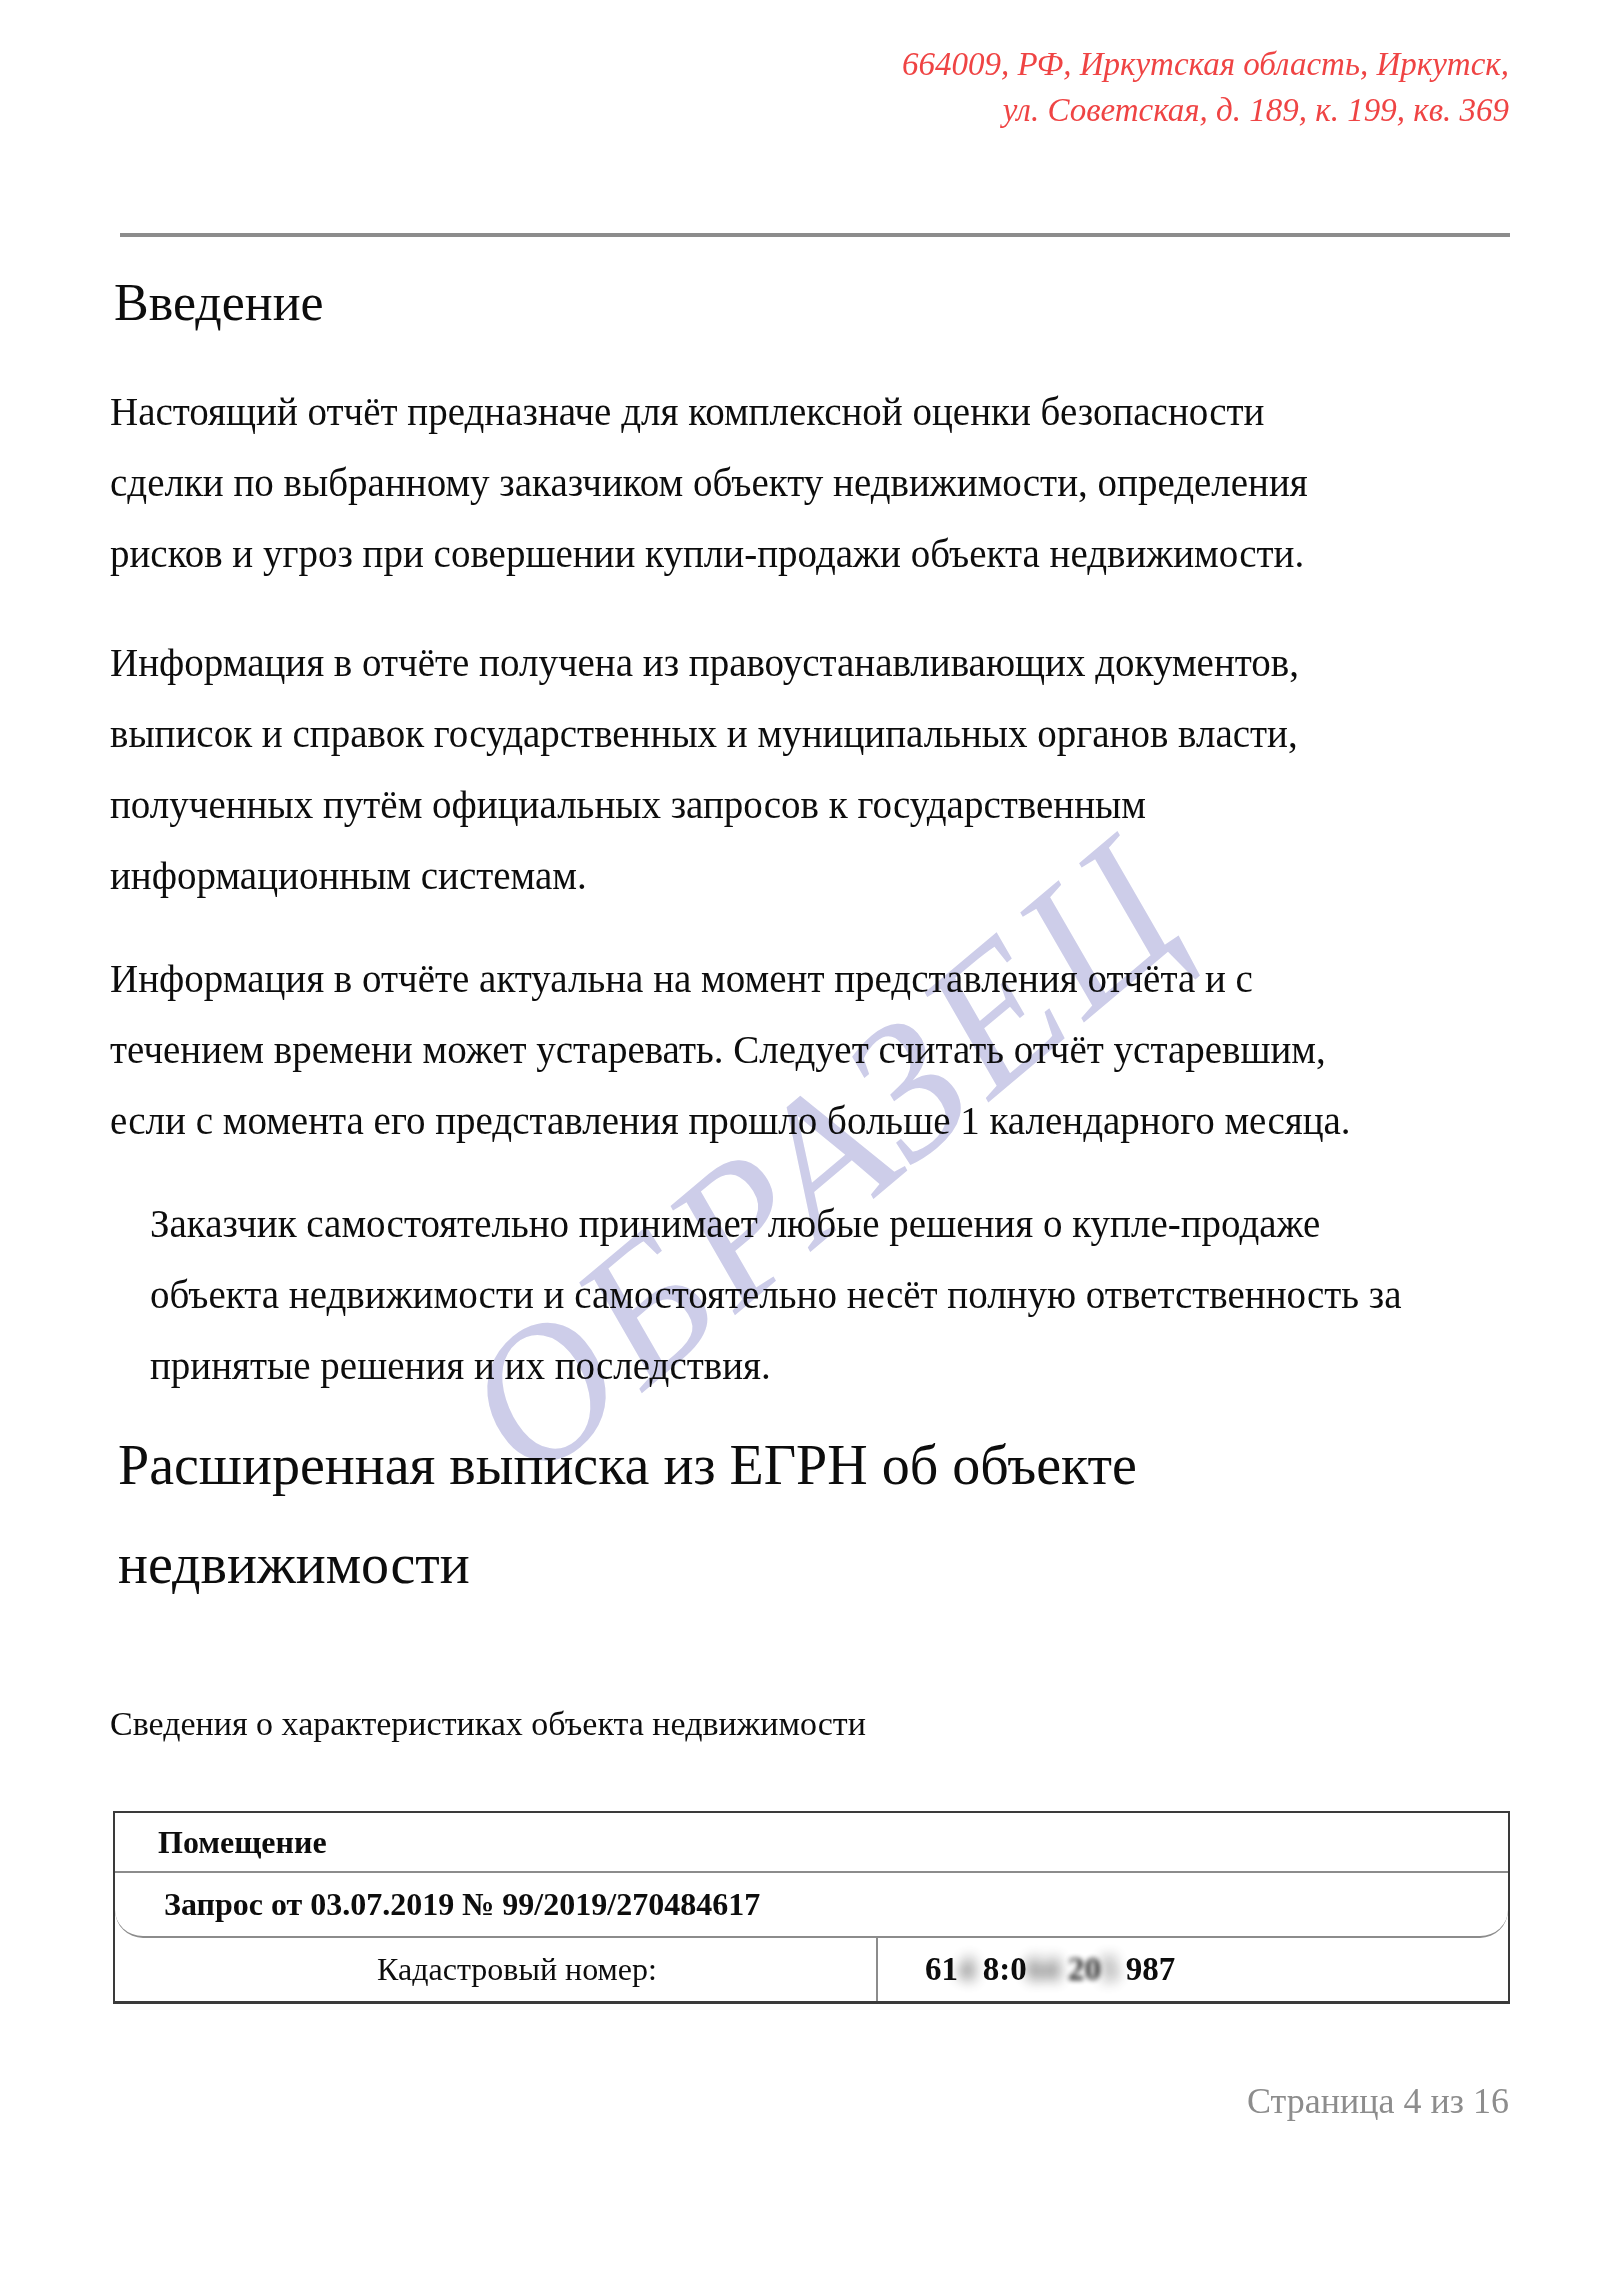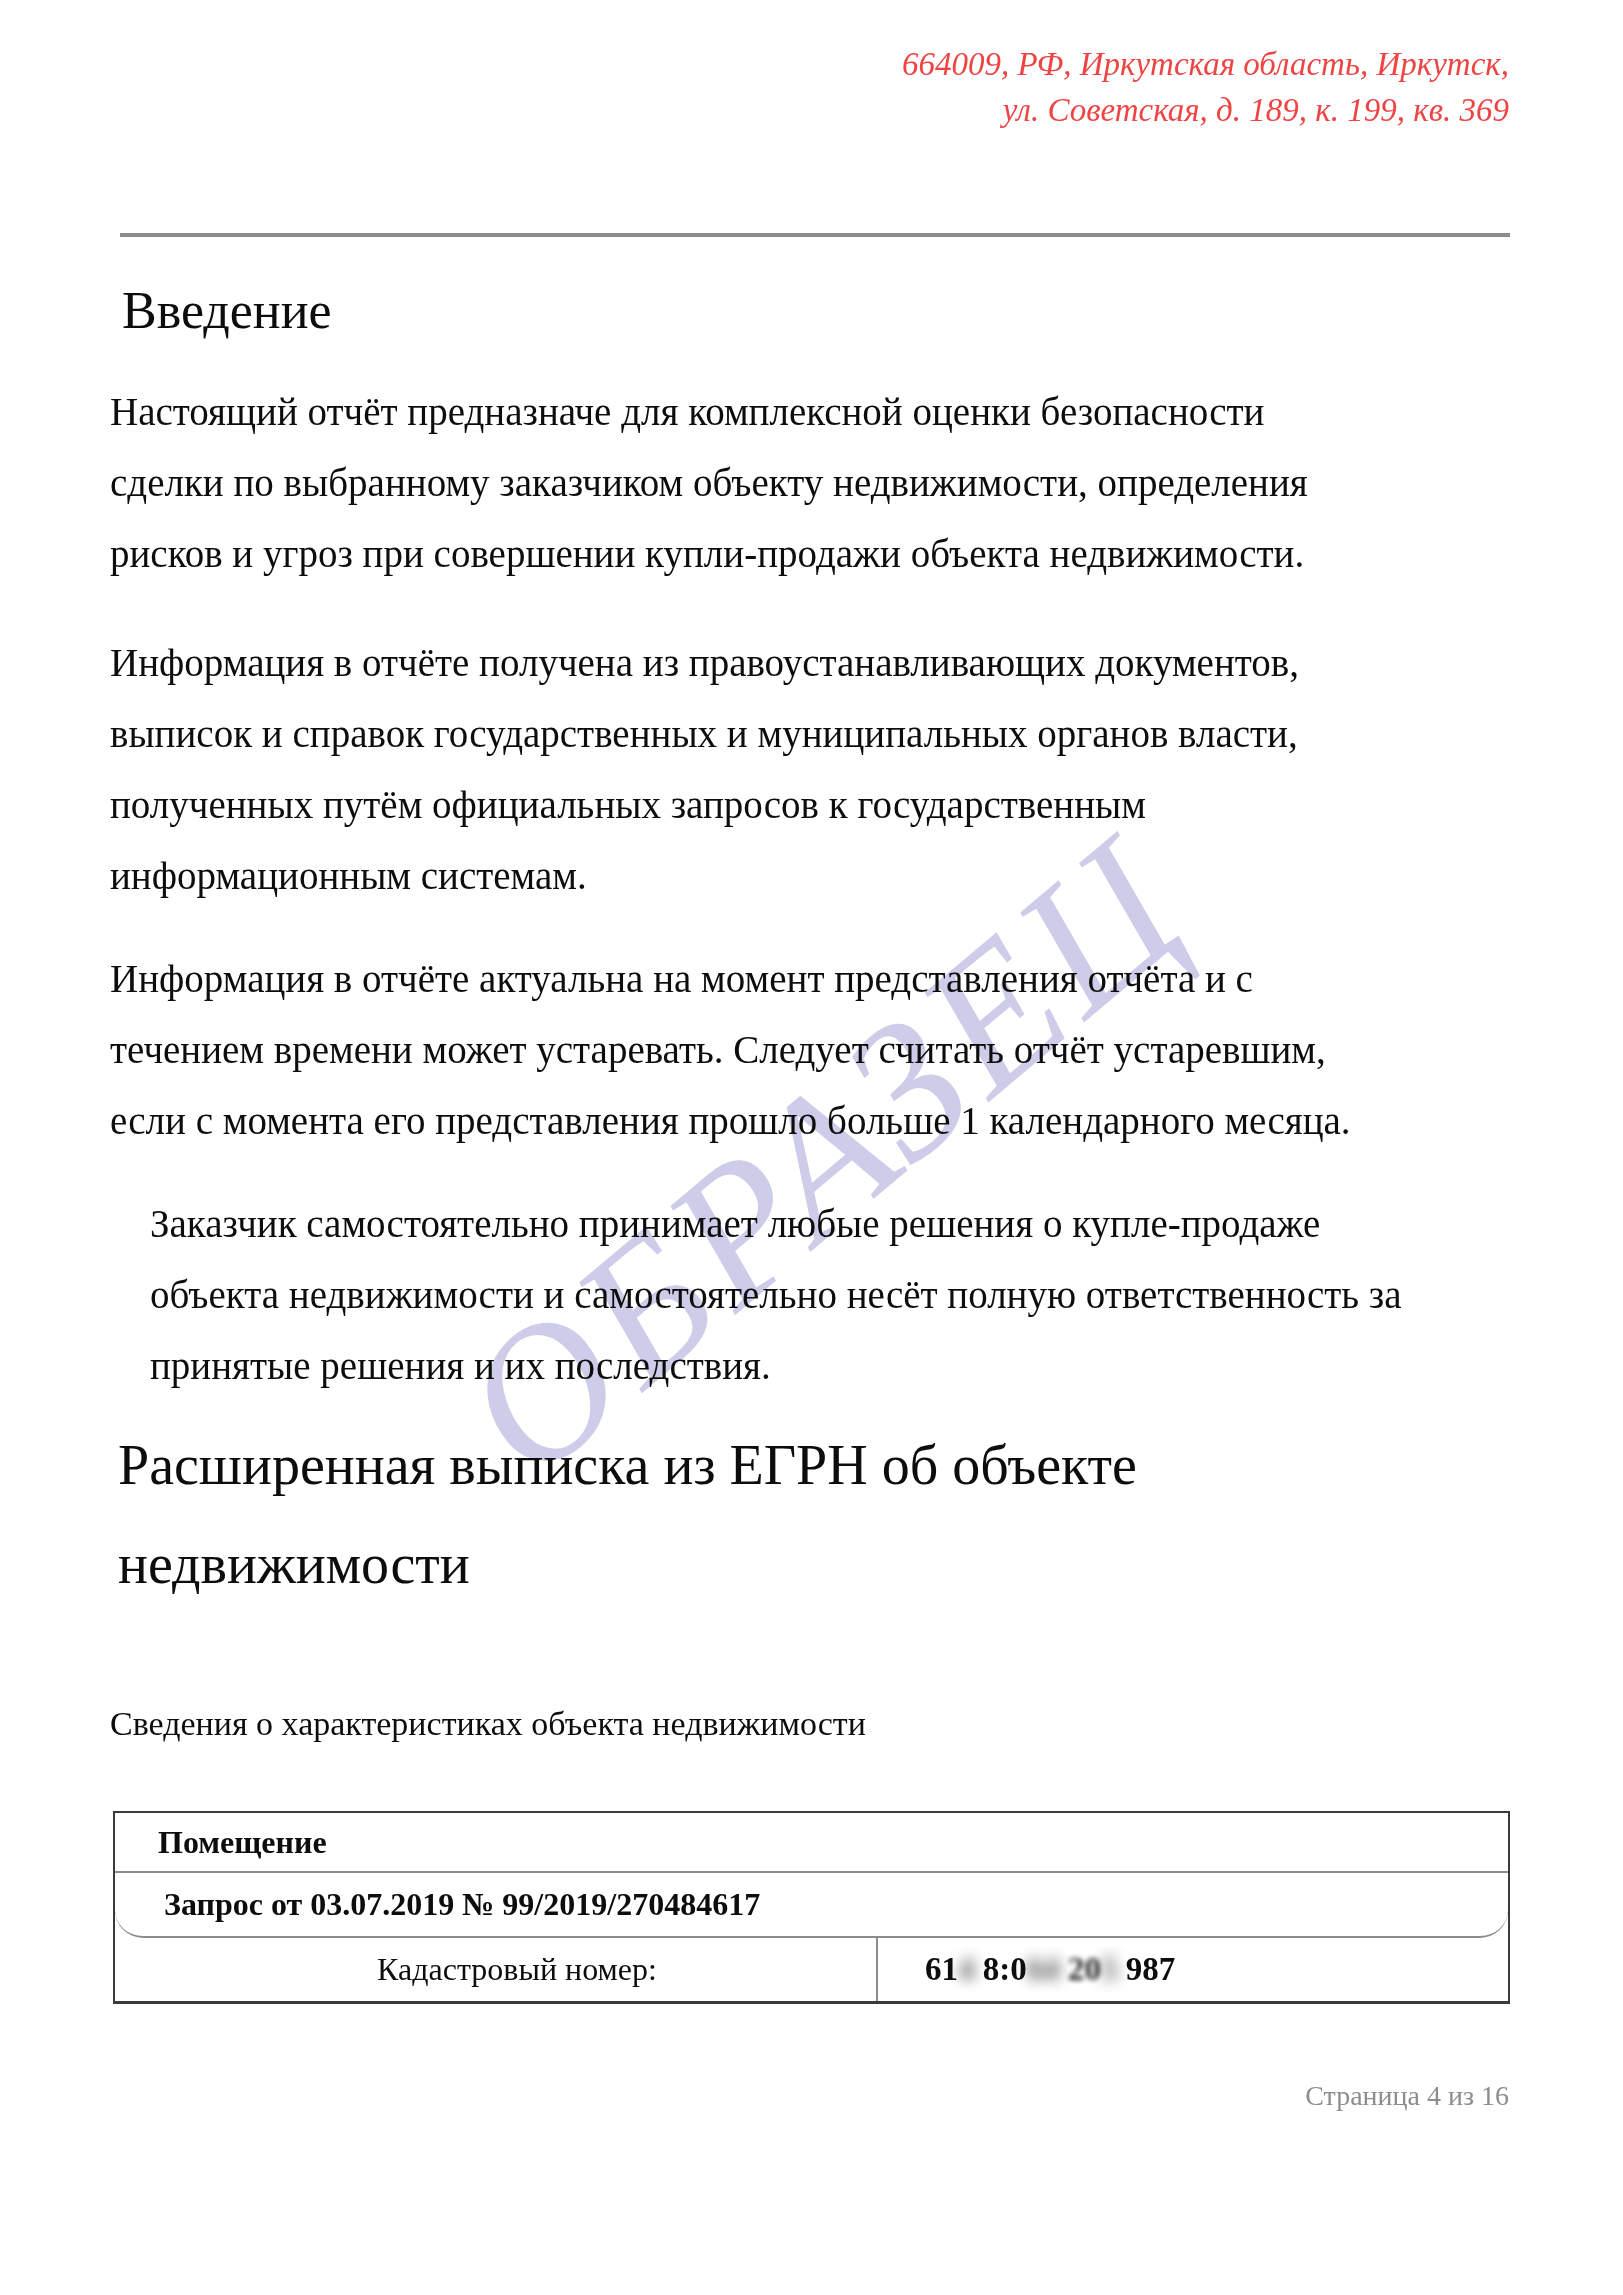--- a/index.html
+++ b/index.html
@@ -50,21 +50,21 @@
     height: 3.9px;
     background: #8c8c8c;
   }
 
   .h1 {
     position: absolute;
     top: 269px;
     left: 110px;
     font-size: 52px;
     font-weight: normal;
-    margin: 12px;
+    margin: 4px;
     white-space: nowrap;
   }
 
   .para { position: absolute; left: 110px; font-size: 39px; }
   .para .line { line-height: 71px; white-space: nowrap; }
   .p1 { top: 376px; }
   .p2 { top: 627px; }
   .p3 { top: 943px; }
   .p4 { top: 1188px; margin-left: 40px; }
 
@@ -129,21 +129,21 @@
     white-space: pre;
   }
   .seg { display: inline-block; }
   .seg.blur { filter: blur(6.9px); opacity: 0.75; }
   .seg.soft { filter: blur(2.5px); opacity: 0.9; }
 
   .footer {
     position: absolute;
     top: 2080px;
     right: 114px;
-    font-size: 28px;
+    font-size: 36px;
     color: #8d8d8d;
     white-space: nowrap;
   }
 </style>
 </head>
 <body>
 
 <div class="page">
 
   <div class="watermark">ОБРАЗЕЦ</div>

